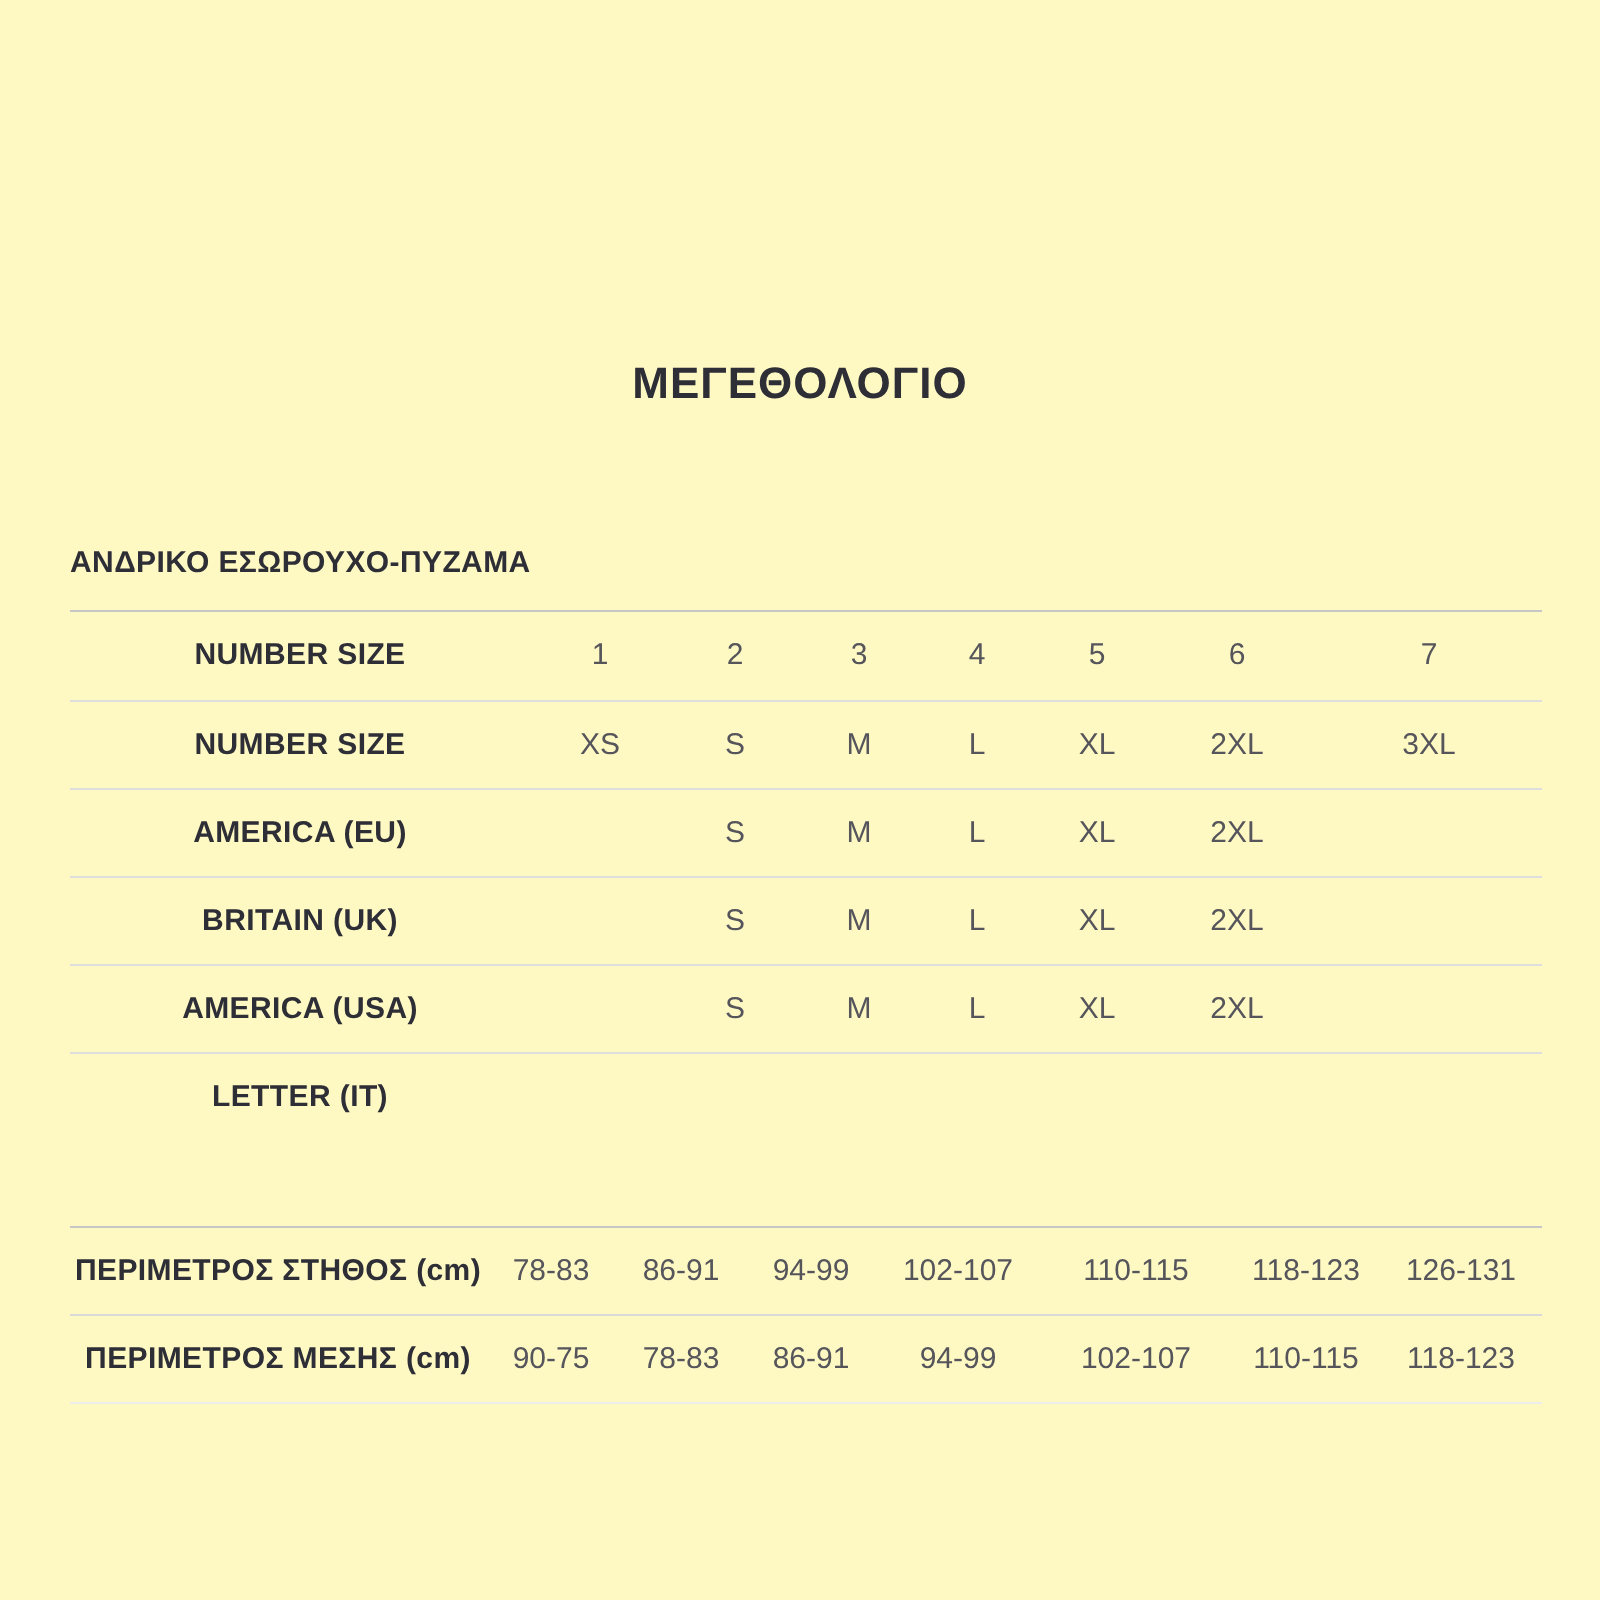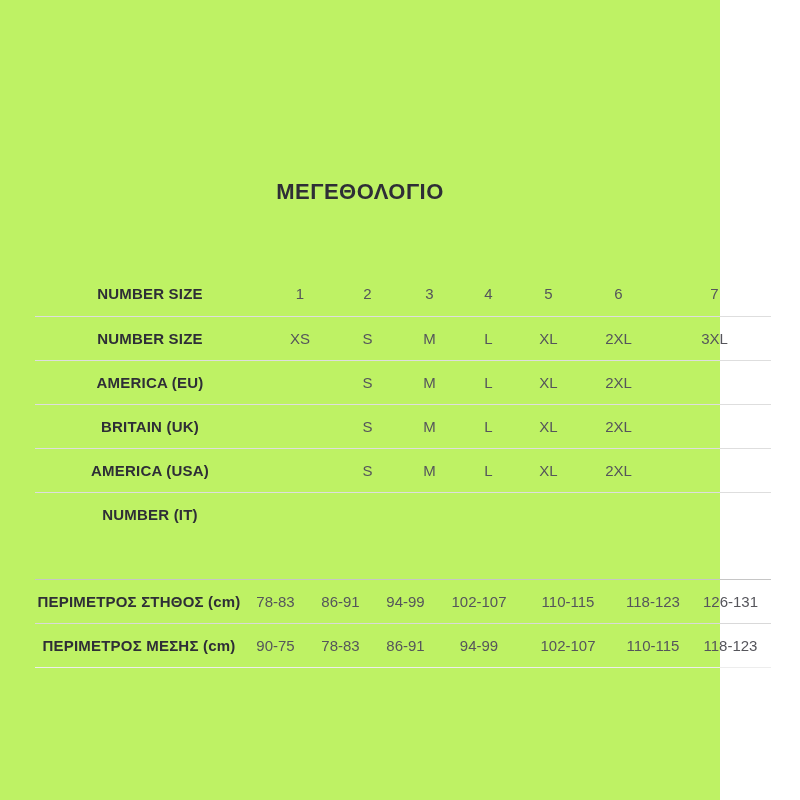--- a/index.html
+++ b/index.html
@@ -2,21 +2,21 @@
 <html><head>
 <meta charset="utf-8">
 <style>
   * { margin:0; padding:0; box-sizing:border-box; }
   html,body { background:#ffffff; }
   body {
     width:800px; height:800px; overflow:hidden;
     font-family:"Liberation Sans", sans-serif;
     -webkit-font-smoothing:antialiased;
   }
-  .page { position:relative; width:720px; height:800px; background:#bef264; }
+  .page { position:relative; width:800px; height:800px; background:#fef9c3; }
   .title {
     position:absolute; top:181px; left:0; width:100%;
     text-align:center; font-size:22px; font-weight:bold;
     letter-spacing:0.5px; color:#2e2e36; line-height:22px;
   }
   .content { position:absolute; left:35px; top:272px; width:736px; }
   .section-header {
     font-size:15px; font-weight:bold; color:#2e2e36;
     line-height:20px; letter-spacing:0.2px;
     padding-bottom:13px; border-bottom:1px solid #c6c6c6;
@@ -36,20 +36,21 @@
 </style>
 </head>
 <body>
 
 <div class="page">
 
   <div class="title">ΜΕΓΕΘΟΛΟΓΙΟ</div>
 
   <div class="content">
 
+    <div class="section-header">ΑΝΔΡΙΚΟ ΕΣΩΡΟΥΧΟ-ΠΥΖΑΜΑ</div>
 
     <table class="size-table">
       <colgroup>
         <col style="width:230px">
           <col style="width:70px">
           <col style="width:65px">
           <col style="width:59px">
         <col style="width:59px">
           <col style="width:61px">
           <col style="width:79px">
@@ -100,21 +101,21 @@
           <td class="lbl">AMERICA (USA)</td>
           <td class="val"></td>
           <td class="val">S</td>
           <td class="val">M</td>
           <td class="val">L</td>
           <td class="val">XL</td>
           <td class="val">2XL</td>
           <td class="val"></td>
         </tr>
         <tr class="no-border">
-          <td class="lbl">NUMBER (IT)</td>
+          <td class="lbl">LETTER (IT)</td>
           <td class="val"></td>
           <td class="val"></td>
           <td class="val"></td>
           <td class="val"></td>
           <td class="val"></td>
           <td class="val"></td>
           <td class="val"></td>
         </tr>
       </tbody>
     </table>

